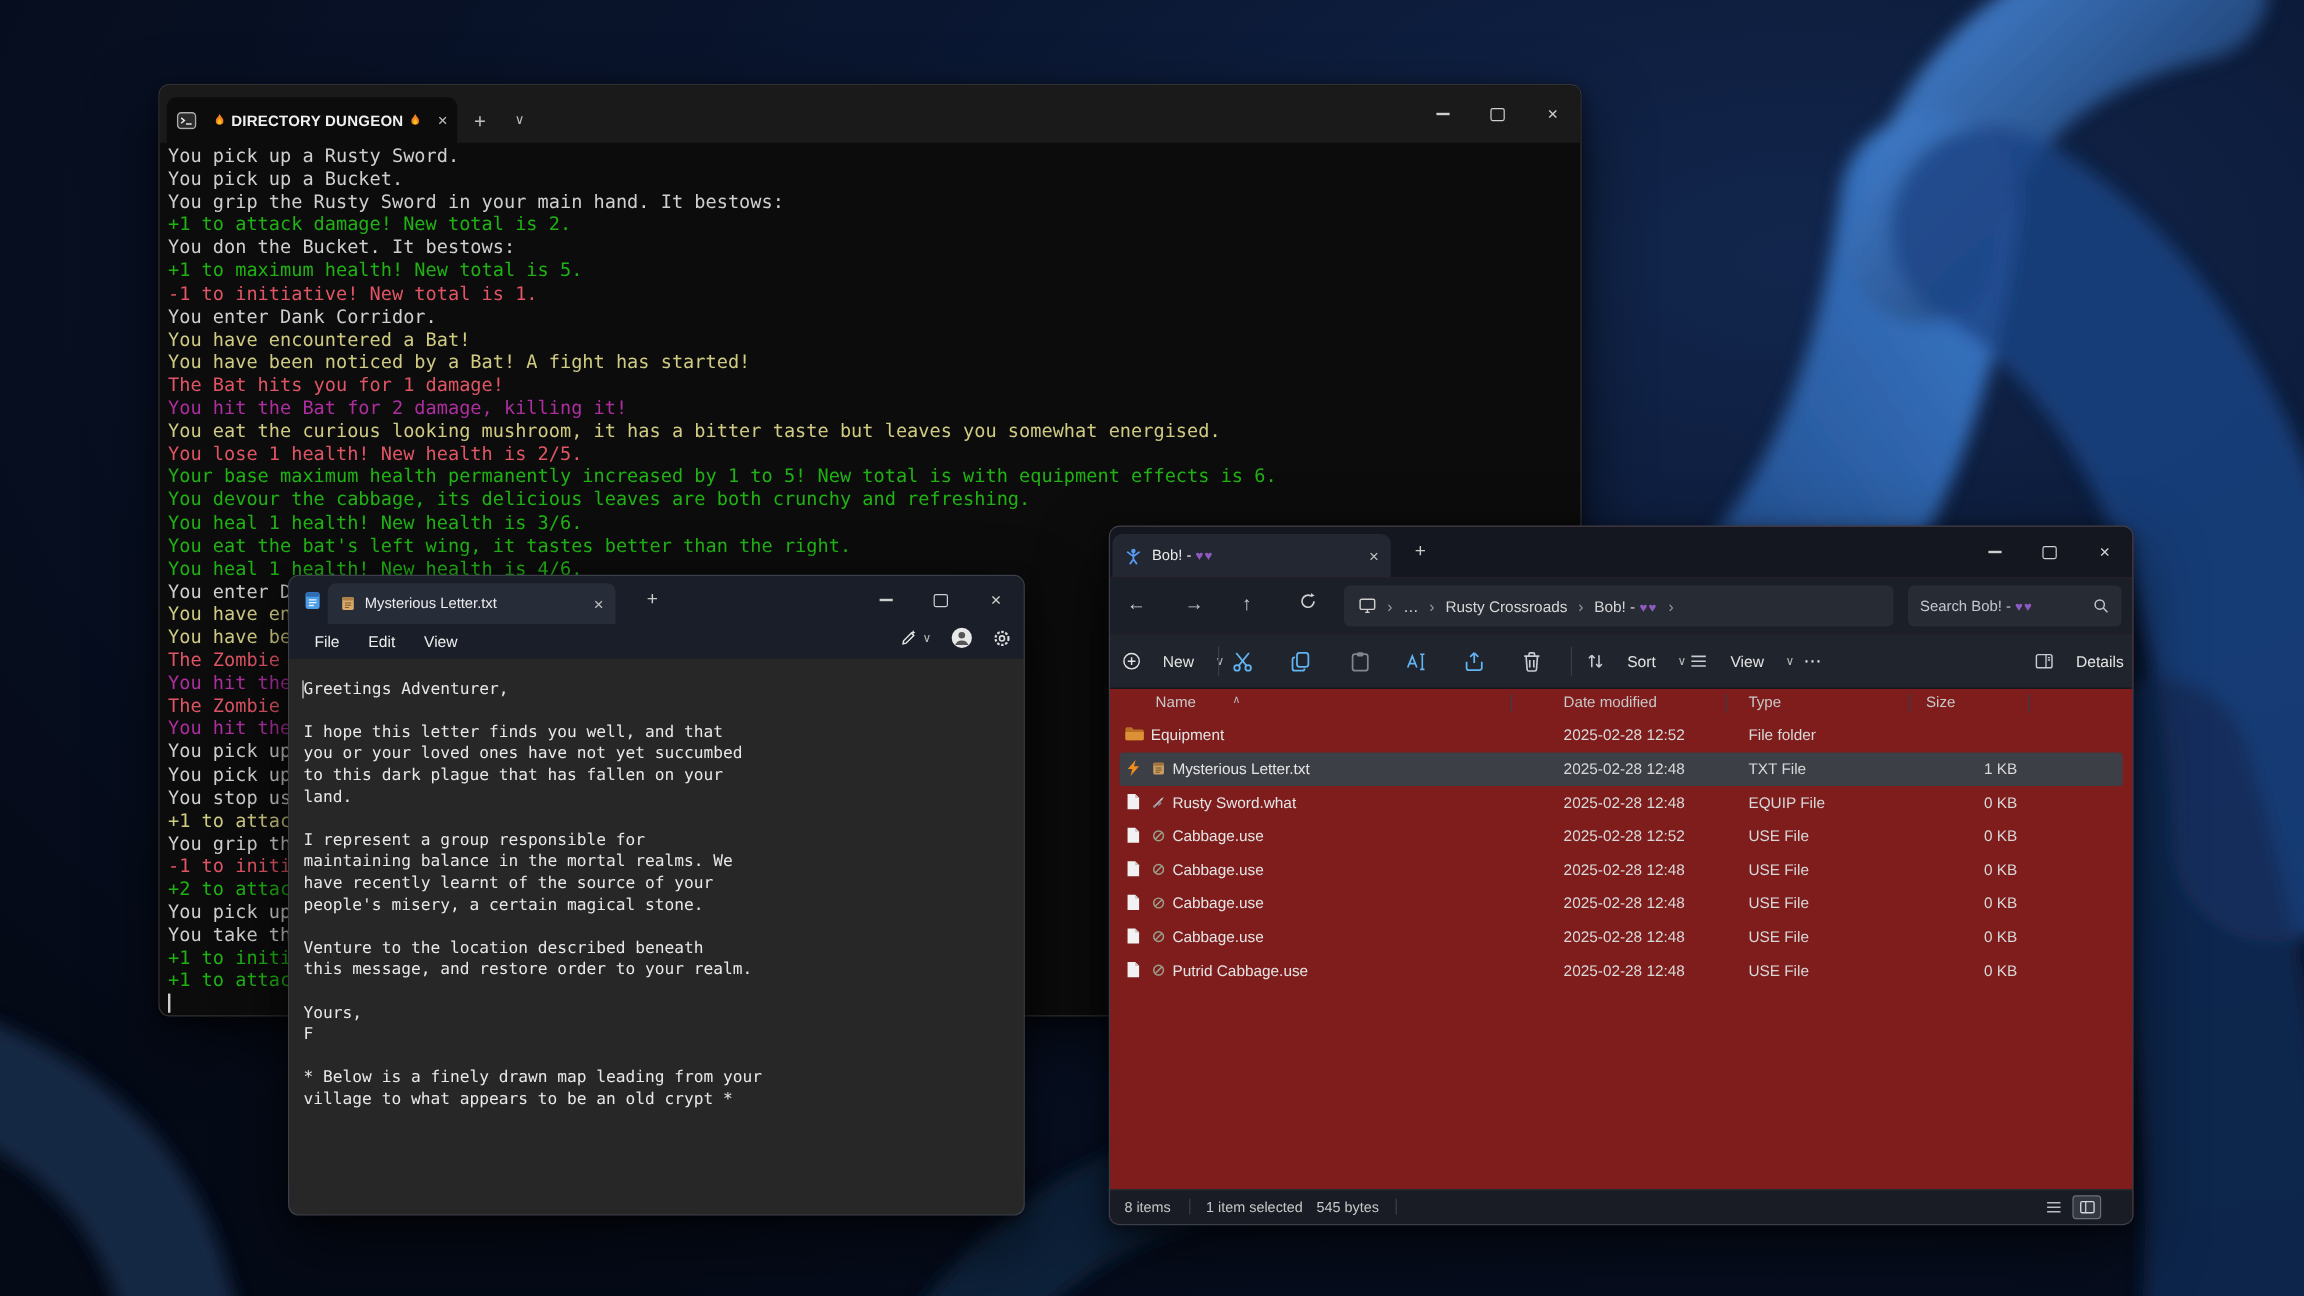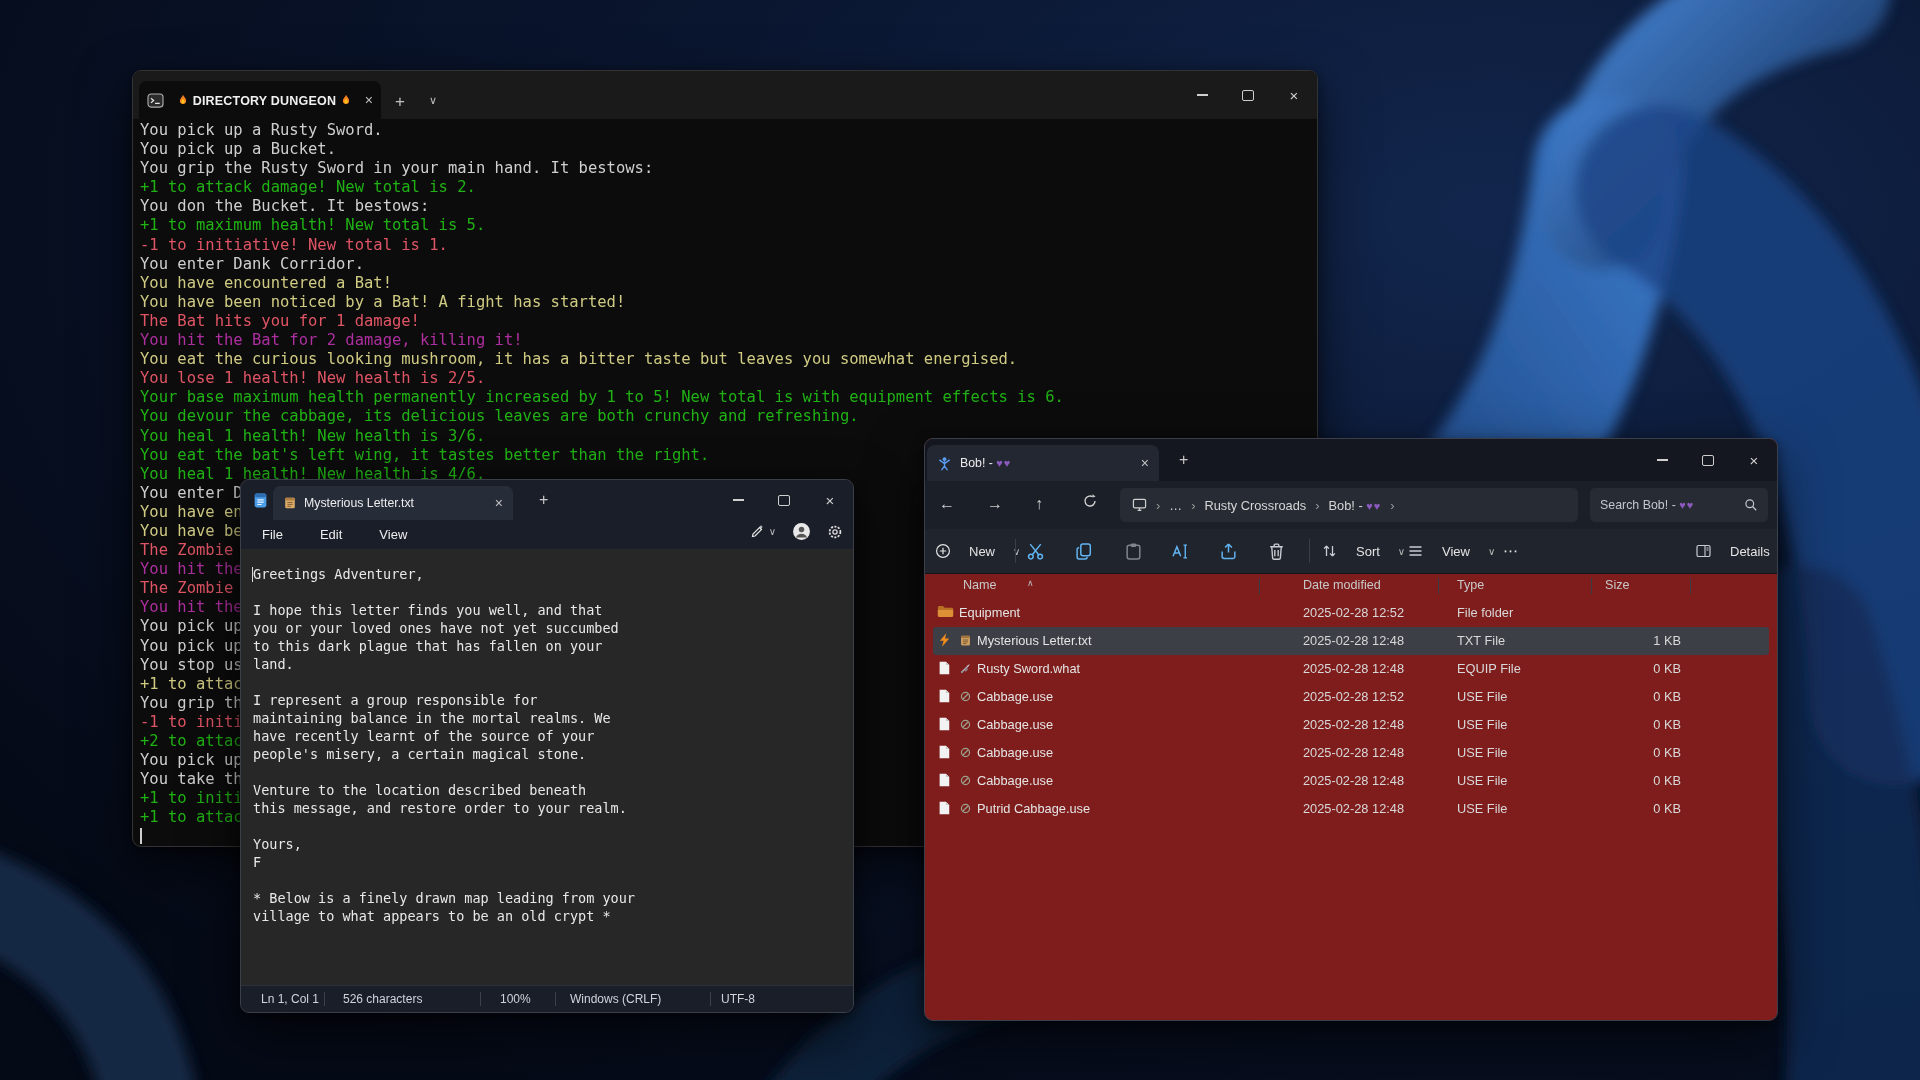--- a/index.html
+++ b/index.html
@@ -28,21 +28,21 @@
   
   #notepad{left:240px;top:479px;width:612px;height:532px;background:#272727;border:1px solid #3a3f4a;}
   .n-chrome{position:absolute;left:0;top:0;right:0;height:69px;background:#1a1e29;}
   .n-appicon{position:absolute;left:11px;top:12px;width:17px;height:17px;}
   .n-tab{position:absolute;left:32px;top:6px;width:240px;height:34px;background:#272c39;border-radius:7px 7px 0 0;
     display:flex;align-items:center;gap:7px;padding:0 10px;box-sizing:border-box;}
   .n-tab-title{color:#ececec;font-size:12.3px;white-space:nowrap;flex:1;}
   .n-plus{position:absolute;left:298px;top:11px;color:#c8c8c8;font-size:16px;}
   .n-controls{position:absolute;right:0;top:0;height:40px;display:flex;}
   .n-controls .wc{width:46px;}
-  .n-menubar{position:absolute;left:0;top:40px;right:0;height:29px;display:flex;align-items:center;gap:15px;padding-left:10px;}
+  .n-menubar{position:absolute;left:0;top:40px;right:0;height:29px;display:flex;align-items:center;gap:2px;padding-left:10px;}
   .n-menu{color:#ededed;font-size:13px;padding:4px 11px;border-radius:5px;}
   .n-micons{position:absolute;right:10px;top:42px;display:flex;align-items:center;gap:16px;}
   .n-body{position:absolute;left:0;top:69px;right:0;bottom:26px;background:#272727;}
   .n-pre{margin:0;padding:16px 0 0 12px;font-family:"DejaVu Sans Mono",monospace;font-size:13.5px;line-height:18px;color:#e8e8e8;white-space:pre;}
   .n-caret{position:absolute;left:11px;top:18px;width:1.4px;height:15px;background:#dedede;}
   .n-status{position:absolute;left:0;right:0;bottom:0;height:26px;background:#1a1e29;border-top:1px solid #2b303c;
     font-size:12px;color:#cfd3da;}
   .n-status span{position:absolute;top:6px;white-space:nowrap;}
   .n-sep{position:absolute;top:6px;width:1px;height:14px;background:#3c4048;}
   
@@ -439,20 +439,38 @@
               <path d="M4.6 11.4 L11.4 4.6" stroke="#9aa28c" stroke-width="1.5"></path>
             </svg>
           </span>
           <span class="nm">Putrid Cabbage.use</span>
           <span class="dt">2025-02-28 12:48</span>
           <span class="tp">USE File</span>
           <span class="sz">0 KB</span>
         </div>
       </div>
 
+    <div class="e-status">
+      <span style="left:12px">8 items</span>
+      <span class="e-ssep" style="left:66px"></span>
+      <span style="left:80px">1 item selected</span>
+      <span style="left:172px">545 bytes</span>
+      <span class="e-ssep" style="left:238px"></span>
+      <div class="e-viewbtn" style="right:54px">
+        <svg width="13" height="12" viewBox="0 0 14 12">
+            <path d="M1 2 h12 M1 6 h12 M1 10 h12" stroke="#b9bdc4" stroke-width="1.4"></path>
+          </svg>
+      </div>
+      <div class="e-viewbtn active" style="right:26px">
+        <svg width="13" height="12" viewBox="0 0 14 12">
+            <rect x="1" y="1" width="12" height="10" rx="1.4" stroke="#d5d9df" stroke-width="1.2" fill="none"></rect>
+            <path d="M5.5 1 V11" stroke="#d5d9df" stroke-width="1.1"></path>
+          </svg>
+      </div>
+    </div>
   </div>
 
   <div class="window" id="notepad">
     <div class="n-chrome">
       <span class="n-appicon">
         <svg width="17" height="17" viewBox="0 0 16 16">
             <rect x="2.5" y="1.5" width="11" height="13" rx="2" fill="#4c9de8"></rect>
             <rect x="2.5" y="1.5" width="11" height="3.4" rx="1.7" fill="#2f6db3"></rect>
             <path d="M5 7.4 h6 M5 9.6 h6 M5 11.8 h4" stroke="#eaf4ff" stroke-width="1.1"></path>
           </svg>
@@ -524,26 +542,15 @@
 
 Venture to the location described beneath
 this message, and restore order to your realm.
 
 Yours,
 F
 
 * Below is a finely drawn map leading from your
 village to what appears to be an old crypt *</pre>
     </div>
-    <div class="n-status">
-      <span style="left:20px">Ln 1, Col 1</span>
-      <span class="n-sep" style="left:83px"></span>
-      <span style="left:102px">526 characters</span>
-      <span class="n-sep" style="left:239px"></span>
-      <span style="left:259px">100%</span>
-      <span class="n-sep" style="left:314px"></span>
-      <span style="left:329px">Windows (CRLF)</span>
-      <span class="n-sep" style="left:469px"></span>
-      <span style="left:480px">UTF-8</span>
-    </div>
   </div>
 
 </div>
 
 </body></html>

